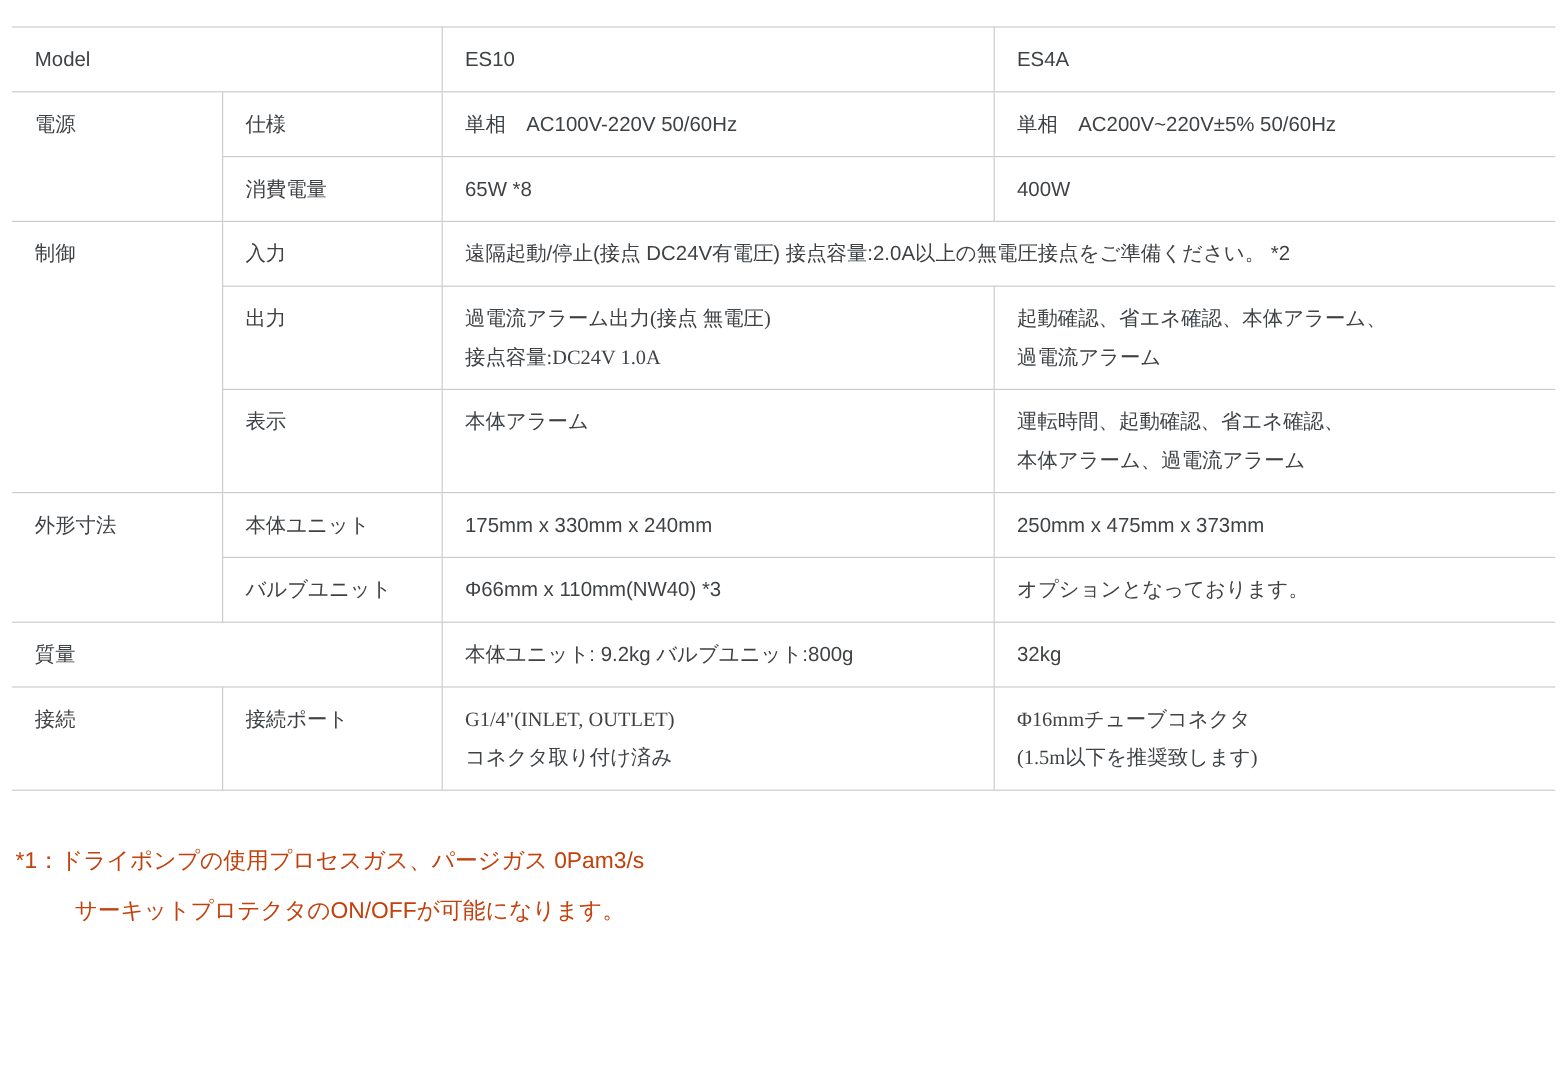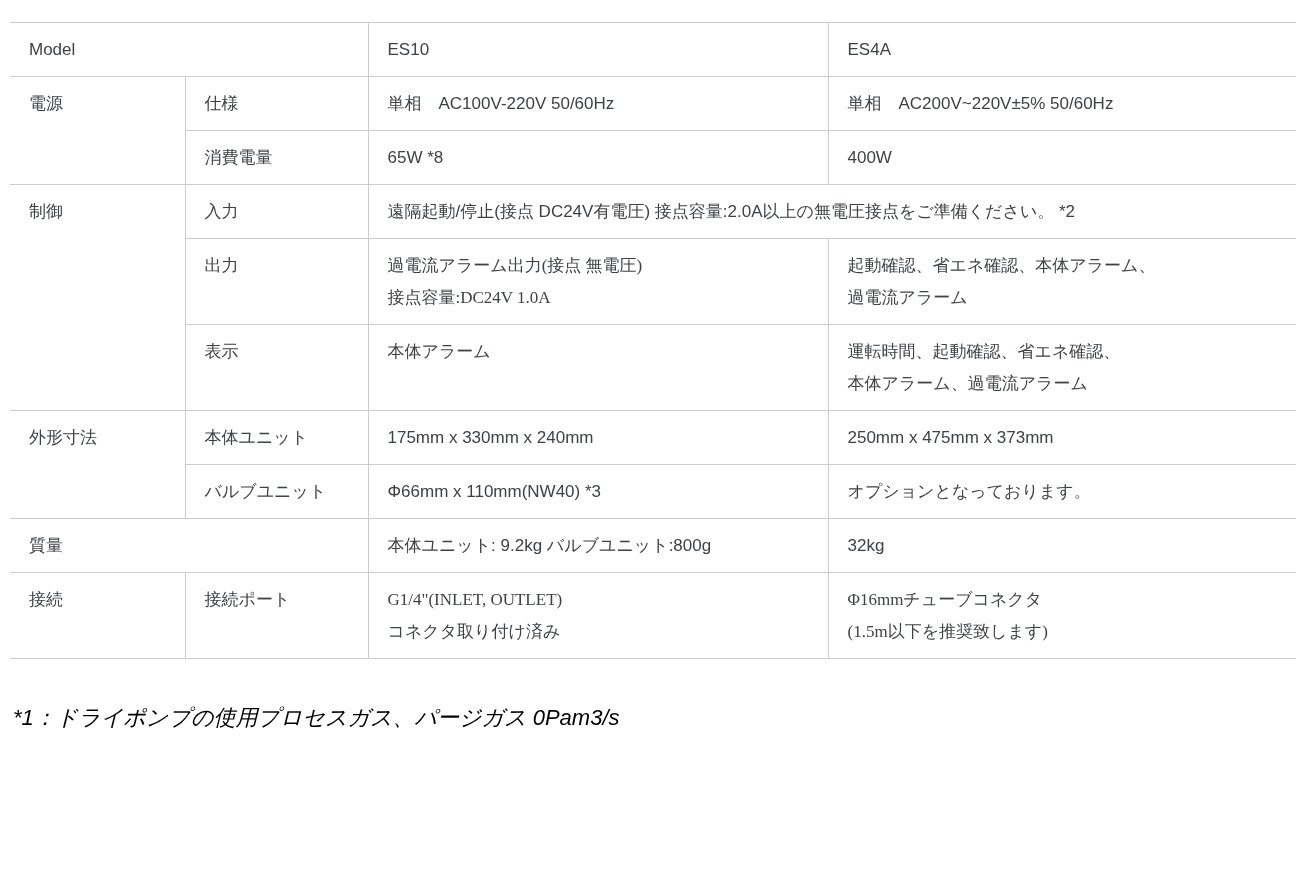--- a/index.html
+++ b/index.html
@@ -24,24 +24,23 @@
     line-height: 32px;
     vertical-align: top;
     word-break: break-word;
   }
   table.spec tr.first td { border-top: 1px solid #cccccc; }
   table.spec td.vr { border-right: 1px solid #cccccc; }
   .line { display: block; font-family: Liberation Serif, serif; }
 
   .footnotes {
     margin: 38px 10px 0 13px;
-    font-size: 22px;
+    font-size: 19px;
     line-height: 42px;
-    color: #000000;
-    font-style: italic;
+    color: #c2410c;
   }
   .footnote-cont { padding-left: 49px; }
 </style>
 </head>
 <body>
 
 <div class="page">
 
   <table class="spec">
     <colgroup>
@@ -122,15 +121,16 @@
         <td>
           <span class="line">Φ16mmチューブコネクタ</span>
           <span class="line">(1.5m以下を推奨致します)</span>
         </td>
       </tr>
     </tbody>
   </table>
 
   <div class="footnotes">
     <div>*1：ドライポンプの使用プロセスガス、パージガス 0Pam3/s</div>
+    <div class="footnote-cont">サーキットプロテクタのON/OFFが可能になります。</div>
   </div>
 
 </div>
 
 </body></html>

